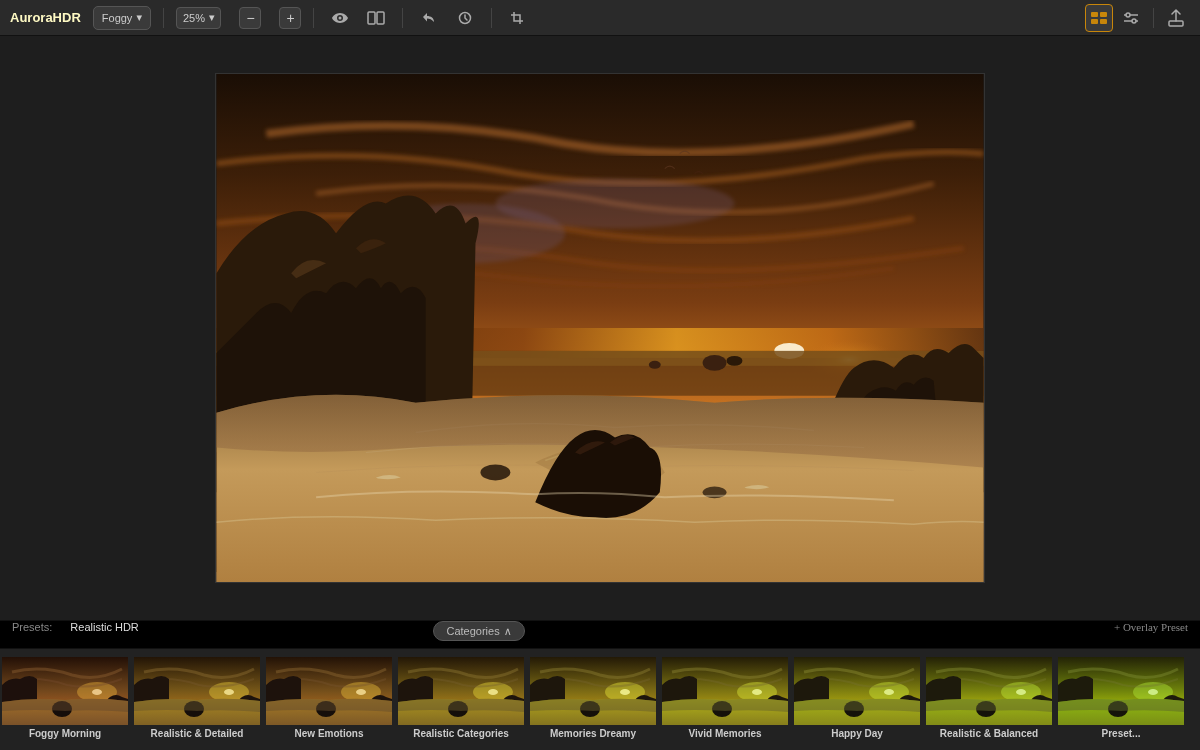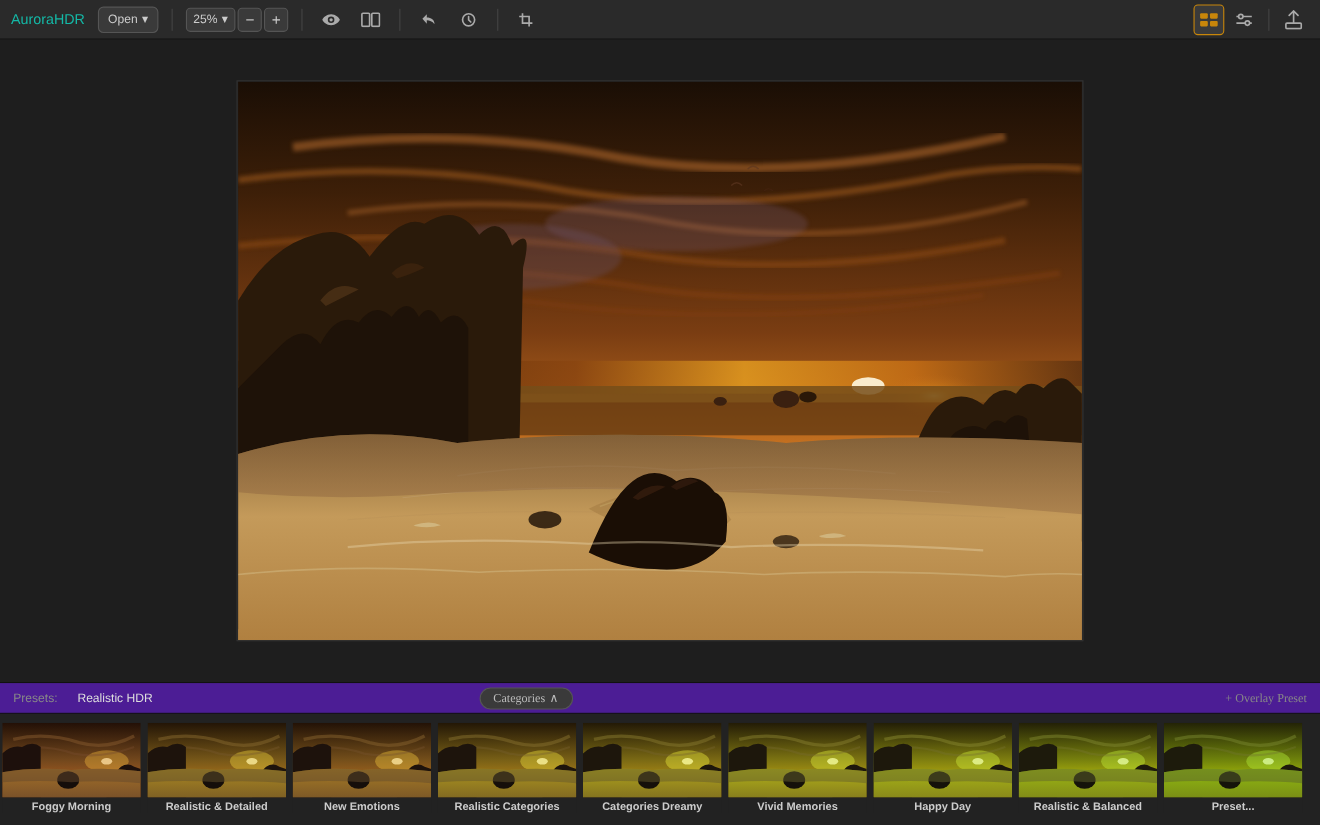--- a/index.html
+++ b/index.html
@@ -16,23 +16,23 @@
     #toolbar {
       height: 36px;
       background: #2a2a2a;
       border-bottom: 1px solid #111;
       display: flex;
       align-items: center;
       padding: 0 10px;
       gap: 8px;
     }
     .app-name {
-      color: #14b8a6;
+      color: #fef9c3;
       font-size: 13px;
-      font-weight: 400;
+      font-weight: 700;
       margin-right: 4px;
     }
     .toolbar-btn {
       background: #3a3a3a;
       border: 1px solid #555;
       border-radius: 5px;
       color: #ccc;
       font-size: 11px;
       padding: 3px 8px;
       cursor: pointer;
@@ -55,21 +55,21 @@
       border-radius: 4px;
       font-size: 14px;
     }
     .toolbar-icon-btn.active {
       background: #3a3a3a;
       border: 1px solid #c8860a;
     }
     .zoom-control {
       display: flex;
       align-items: center;
-      gap: 2px;
+      gap: 18px;
     }
     .zoom-display {
       background: #3a3a3a;
       border: 1px solid #555;
       border-radius: 4px;
       color: #ccc;
       font-size: 11px;
       padding: 2px 6px;
       height: 22px;
       display: flex;
@@ -131,23 +131,23 @@
     #presets-panel {
       height: 130px;
       background: #222;
       border-top: 1px solid #111;
       display: flex;
       flex-direction: column;
     }
     #presets-header {
       height: 28px;
       display: flex;
-      align-items: center;
+      align-items: flex-start;
       padding: 0 12px;
-      background: #4c1d95;
+      background: #000000;
       border-bottom: 1px solid #111;
       flex-shrink: 0;
     }
     .presets-label {
       font-size: 11px;
       color: #888;
     }
     .presets-name {
       font-size: 11px;
       color: #ddd;
@@ -159,21 +159,20 @@
       border: 1px solid #555;
       border-radius: 12px;
       color: #bbb;
       font-size: 11px;
       padding: 2px 12px;
       cursor: pointer;
       display: flex;
       align-items: center;
       gap: 4px;
       height: 20px;
-      font-family: Liberation Serif, serif;
     }
     .overlay-btn {
       margin-left: auto;
       background: none;
       border: none;
       color: #888;
       font-size: 11px;
       cursor: pointer;
       font-family: Liberation Serif, serif;
     }
@@ -222,21 +221,21 @@
       width: 100%;
       height: 100%;
     }
   </style>
 </head>
 <body>
 
 <div id="toolbar">
   <span class="app-name">AuroraHDR</span>
   <button class="toolbar-btn">
-    <span>Open</span>
+    <span>Foggy</span>
     <span>▾</span>
   </button>
 
   <div class="separator"></div>
 
   <div class="zoom-control">
     <div class="zoom-display">
       <span>25%</span>
       <span>▾</span>
     </div>
@@ -606,21 +605,21 @@
 
         <path d="M95,68 Q102,44 108,40 Q114,36 120,40 L126,42 L126,68 Z" fill="hsl(35,40%,8%)"></path>
 
         <path d="M0,45 Q30,40 63,43 Q95,40 126,44 L126,68 L0,68 Z" fill="url(#pSand4)"></path>
 
         <ellipse cx="60" cy="52" rx="10" ry="8" fill="hsl(35,35%,6%)"></ellipse>
 
         <path d="M0,45 Q30,40 63,43 Q95,40 126,44 L126,55 Q90,52 63,54 Q35,52 0,54 Z" fill="hsl(50,40%,28%)" opacity="0.5"></path>
       </svg>
     </div>
-    <div class="preset-label">Categories Dreamy</div>
+    <div class="preset-label">Memories Dreamy</div>
   </div>
       <div class="preset-item">
     <div class="preset-thumb">
       <svg width="100%" height="68" viewBox="0 0 126 68" xmlns="http://www.w3.org/2000/svg">
         <defs>
           <linearGradient id="pSky5" x1="0%" y1="0%" x2="0%" y2="100%">
             <stop offset="0%" style="stop-color:hsl(45,70%,8%);stop-opacity:1"></stop>
             <stop offset="50%" style="stop-color:hsl(55,75%,28%);stop-opacity:1"></stop>
             <stop offset="100%" style="stop-color:hsl(50,85%,48%);stop-opacity:1"></stop>
           </linearGradient>

